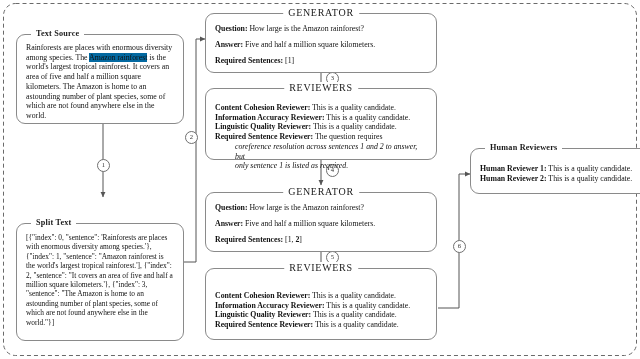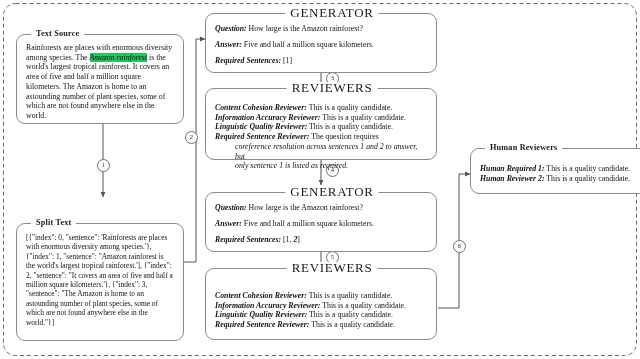--- a/index.html
+++ b/index.html
@@ -25,34 +25,34 @@
     background:#ffffff;
     padding:0 5px;
     white-space:nowrap;
     line-height:12px;
     font-family:"Liberation Serif","DejaVu Serif",serif;
   }
   .legend-left{left:14px;font-weight:bold;}
   .legend-center{left:50%;transform:translateX(-50%);}
 
   .legend-small{font-size:8.2px;letter-spacing:.2px;color:#1a1a1a;}
-  .legend-caps{font-size:13px;letter-spacing:.7px;color:#1a1a1a;margin-left:11px;}
+  .legend-caps{font-size:10px;letter-spacing:.7px;color:#1a1a1a;}
 
   .body-text{
     position:absolute;
     left:9px;right:9px;
     font-size:7.8px;
     line-height:9.7px;
     color:#111;
     text-align:left;
   }
   .mono-ish{font-size:7.4px;line-height:9.4px;}
 
-  .hl{background:#22c55e;font-style:italic;}
-  .b{font-weight:bold;font-style:italic;}
+  .hl{background:#0369a1;}
+  .b{font-weight:bold;}
   .i{font-style:italic;margin-left:20px;}
 
   
   .step{
     position:absolute;
     width:11px;height:11px;
     border:0.9px solid #6f6f6f;
     border-radius:50%;
     background:#ffffff;
     font-size:6.6px;
@@ -176,21 +176,21 @@
       <span class="rev-line">
         <span class="b">Required Sentence Reviewer:</span><span> This is a quality candidate.</span>
       </span>
     </div>
   </div>
 
   <div class="box" style="left:470px;top:148px;width:180px;height:46px;">
     <div class="box-legend legend-left legend-small">Human Reviewers</div>
     <div class="body-text" style="top:15px;">
       <span class="rev-line">
-        <span class="b">Human Required 1:</span><span> This is a quality candidate.</span>
+        <span class="b">Human Reviewer 1:</span><span> This is a quality candidate.</span>
       </span>
       <span class="rev-line">
         <span class="b">Human Reviewer 2:</span><span> This is a quality candidate.</span>
       </span>
     </div>
   </div>
 
 </div>
 
 </body></html>

